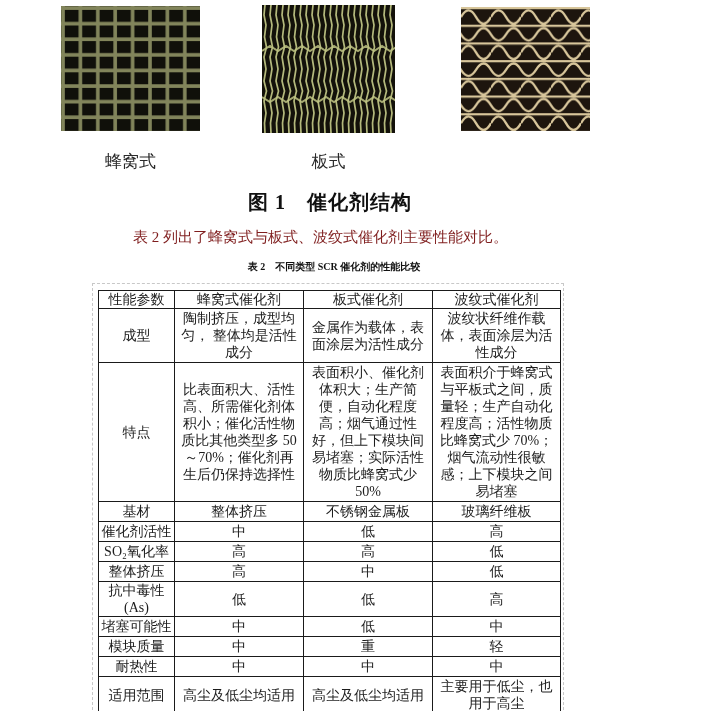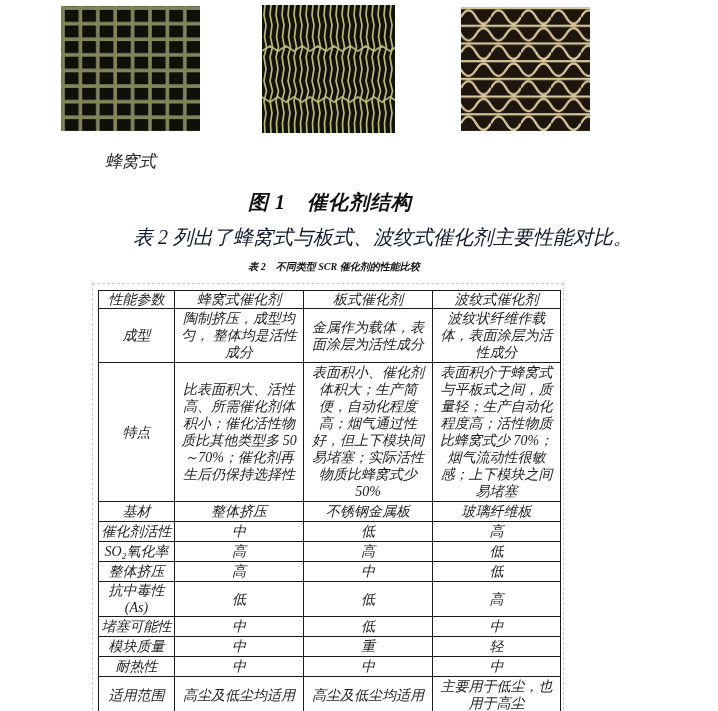--- a/index.html
+++ b/index.html
@@ -1,39 +1,39 @@
 <!DOCTYPE html>
 <html><head>
 <meta charset="utf-8">
 <style>
   html,body{margin:0;padding:0;background:#ffffff;}
   .page{
     position:relative;width:718px;height:711px;background:#ffffff;overflow:hidden;
-    font-family:"Liberation Serif","DejaVu Serif",serif;color:#1f1f1f;font-style:italic;
+    font-family:"Liberation Serif","DejaVu Serif",serif;color:#1f1f1f;
   }
   
   .fig-img{position:absolute;top:6px;}
   .fig-img svg{display:block;}
   #img1{left:61px;width:139px;height:125px;}
   #img2{left:262px;top:5px;width:133px;height:128px;}
   #img3{left:461px;top:7px;width:129px;height:124px;}
   .img-label{
     position:absolute;top:150px;height:24px;line-height:24px;
     text-align:center;font-size:17px;color:#2a2a2a;
   }
   #label1{left:61px;width:139px;}
   #label2{left:262px;width:133px;}
   #label3{left:461px;width:129px;}
   .fig-caption{
     position:absolute;left:0;top:189px;width:660px;text-align:center;
     font-size:20px;font-weight:bold;letter-spacing:1px;color:#111;
   }
   .lead-para{
     position:absolute;left:133px;top:227px;width:540px;
-    font-size:20px;line-height:21px;color:#0f172a;margin:0;
+    font-size:15px;line-height:21px;color:#7f1d1d;margin:0;
   }
   .table-caption{
     position:absolute;left:0;top:260px;width:668px;text-align:center;
     font-size:10px;font-weight:bold;color:#111;
   }
   
   .table-frame{
     position:absolute;left:92px;top:283px;
     border:1px dashed #c8c8c8;
     padding:6px 2px 5px 5px;
@@ -90,20 +90,21 @@
           <path d="M0 1 H30 M0 18.7 H30" stroke="#d8c69b" stroke-width="2.2" fill="none"></path>
           <path d="M0,10 C5,1 10,1 15,10 C20,19 25,19 30,10" fill="none" stroke="#d8c69b" stroke-width="2.3"></path>
           <path d="M-15,27.5 C-10,19 -5,19 0,27.5 C5,35.5 10,35.5 15,27.5 C20,19 25,19 30,27.5 C35,35.5 40,35.5 45,27.5" fill="none" stroke="#d8c69b" stroke-width="2.3"></path>
         </pattern>
       </defs>
       <rect width="129" height="124" fill="url(#pWave)"></rect>
     </svg>
   </div>
 
   <div class="img-label" id="label1">蜂窝式</div>
+  <div class="img-label" id="label2">板式</div>
 
   <div class="fig-caption">图 1　催化剂结构</div>
 
   <p class="lead-para">表 2 列出了蜂窝式与板式、波纹式催化剂主要性能对比。</p>
 
   <div class="table-caption">表 2　不同类型 SCR 催化剂的性能比较</div>
 
   <div class="table-frame">
     <table class="cmp">
       <colgroup>

